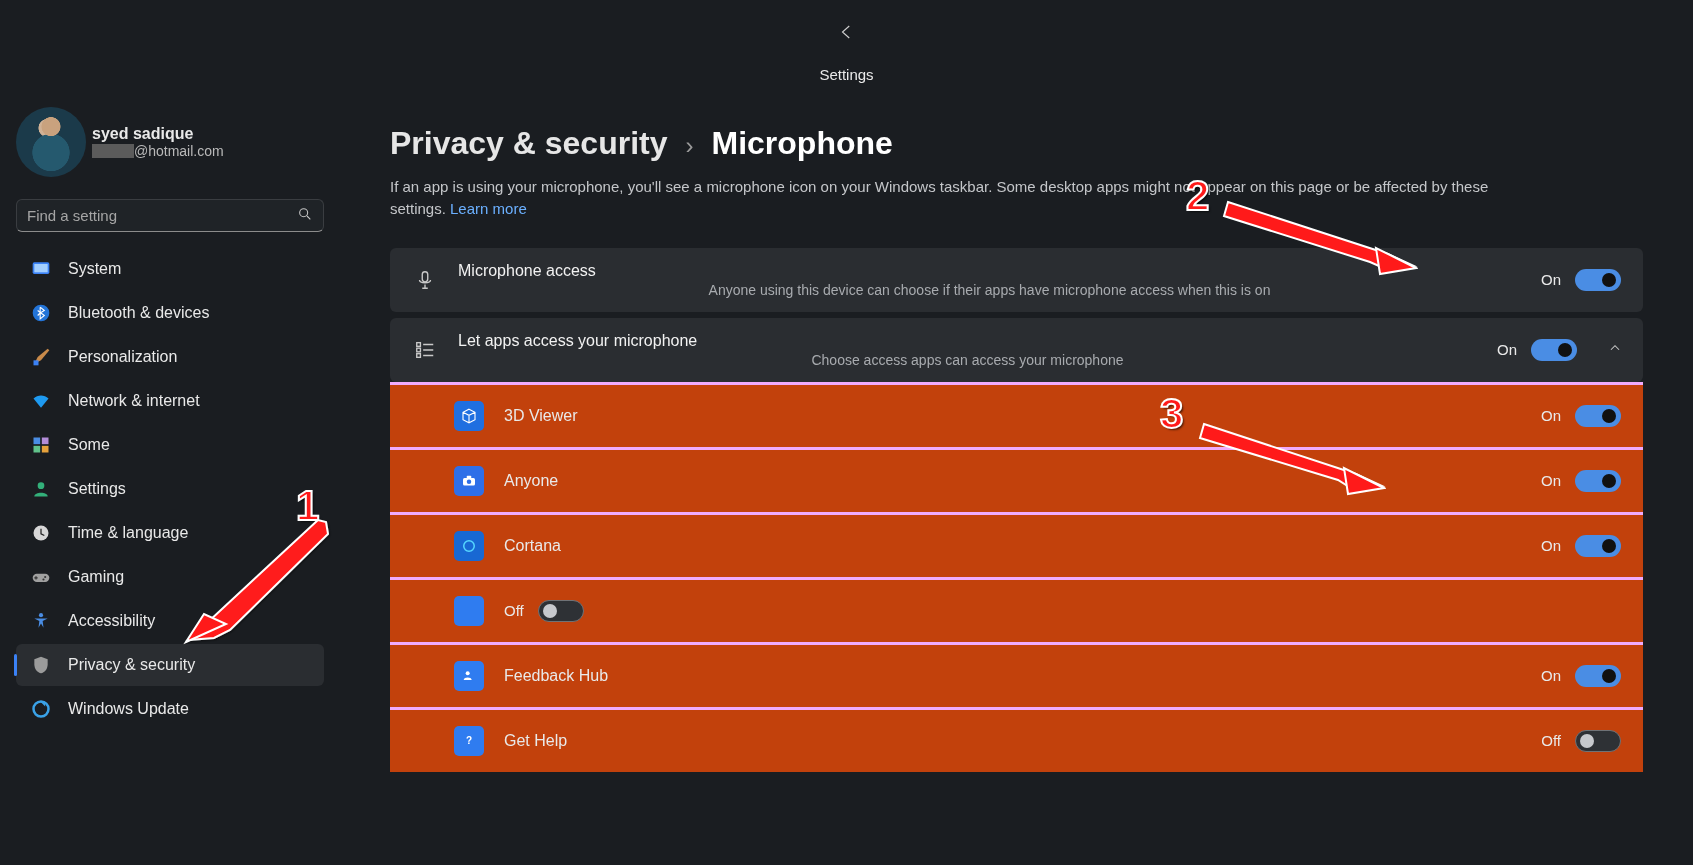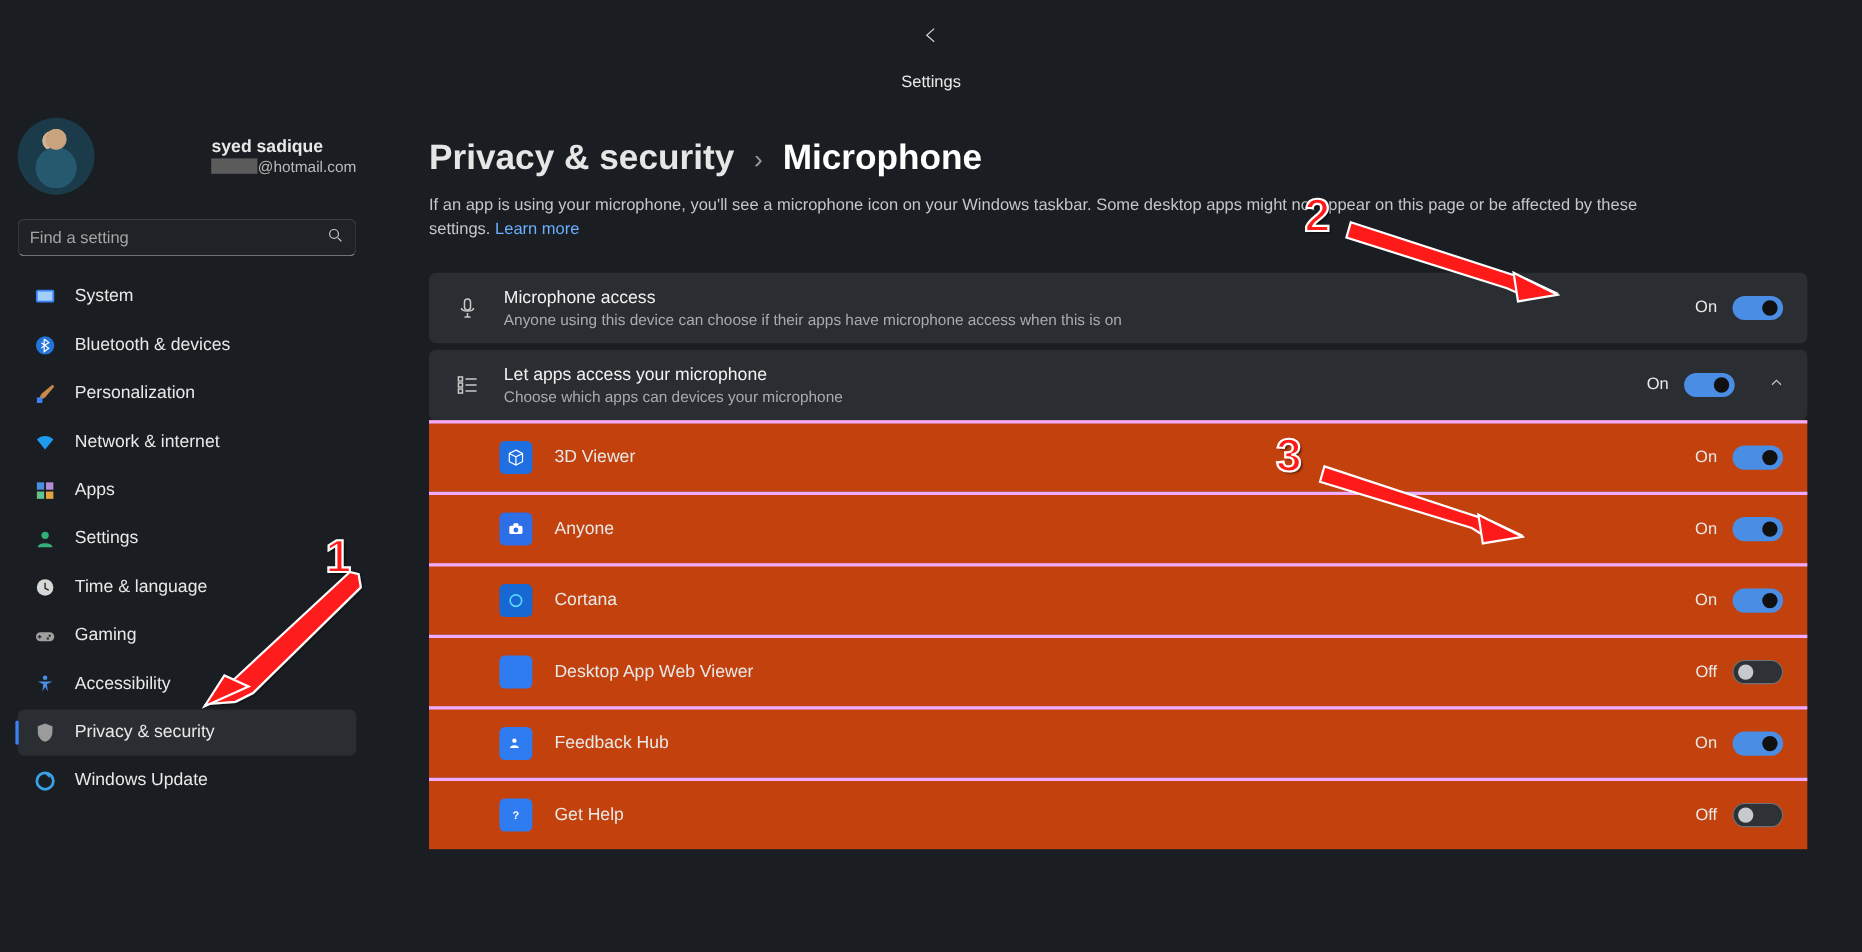--- a/index.html
+++ b/index.html
@@ -37,21 +37,20 @@
   .sidebar {
     width: 340px;
     flex: 0 0 340px;
     padding: 10px 16px 0 16px;
   }
   .user-block {
     display: flex;
     align-items: center;
     gap: 6px;
     padding: 0 0 18px 0;
-    justify-content: space-between;
   }
   .avatar {
     width: 70px; height: 70px;
     border-radius: 50%;
     background: #6b8068;
     background: radial-gradient(circle at 45% 30%, #d0b296 14%, #1b3a4a 15%);
     overflow: hidden;
     position: relative;
   }
   .avatar::after{
@@ -129,21 +128,21 @@
     background:#2a2d31;
     border-radius:6px;
     padding:14px 22px;
     display:flex; align-items:center; gap:20px;
   }
   .card.expandable { padding-right:10px; }
   .card-icon { width:26px; display:flex; align-items:center; justify-content:center; color:#c9c9c9;}
   .card-icon svg{ width:22px; height:22px; }
   .card-body { flex:1; }
   .card-title { font-size:16px; color:#f2f2f2; }
-  .card-sub { font-size:14px; color:#a8abaf; margin-top:2px; }
+  .card-sub { font-size:14px; color:#a8abaf; margin-top:2px;text-align:center; }
   .toggle-wrap { display:flex; align-items:center; gap:14px; }
   .toggle-label { font-size:15px; color:#e9e9e9; }
   .toggle {
     width:46px; height:22px; border-radius:20px;
     position:relative; cursor:pointer;
   }
   .toggle .knob{
     width:14px; height:14px; border-radius:50%;
     background:#111; position:absolute; top:4px;
   }
@@ -252,21 +251,21 @@
       </li>
       <li class="nav-item">
         <span class="nav-icon">
             <svg viewBox="0 0 24 24">
               <rect x="3" y="3" width="8" height="8" fill="#4a8de4"></rect>
               <rect x="13" y="3" width="8" height="8" fill="#b38dd8"></rect>
               <rect x="3" y="13" width="8" height="8" fill="#61c28a"></rect>
               <rect x="13" y="13" width="8" height="8" fill="#e6a23c"></rect>
             </svg>
           </span>
-        <span>Apps</span>
+        <span>Some</span>
       </li>
       <li class="nav-item">
         <span class="nav-icon">
             <svg viewBox="0 0 24 24" fill="#33b07a">
               <circle cx="12" cy="8" r="4"></circle>
               <path d="M4 21 C4 15 20 15 20 21 Z"></path>
             </svg>
           </span>
         <span>Settings</span>
       </li>
@@ -356,21 +355,21 @@
           <span class="card-icon">
             <svg viewBox="0 0 24 24" fill="none" stroke="#c9c9c9" stroke-width="1.5">
                 <rect x="3" y="4" width="4" height="4"></rect>
                 <rect x="3" y="10" width="4" height="4"></rect>
                 <rect x="3" y="16" width="4" height="4"></rect>
                 <path d="M10 6 L21 6 M10 12 L21 12 M10 18 L21 18"></path>
               </svg>
           </span>
           <div class="card-body">
             <div class="card-title">Let apps access your microphone</div>
-            <div class="card-sub">Choose which apps can devices your microphone</div>
+            <div class="card-sub">Choose access apps can access your microphone</div>
           </div>
           <div class="toggle-wrap">
             <span class="toggle-label">On</span>
             <div class="toggle on">
                 <div class="knob"></div>
               </div>
           </div>
           <span class="chevron">
             <svg viewBox="0 0 24 24" width="14" height="14" fill="none" stroke="#c9c9c9" stroke-width="1.8">
                 <path d="M5 15 L12 8 L19 15"></path>
@@ -422,21 +421,20 @@
             <div class="toggle-wrap">
               <span class="toggle-label">On</span>
               <div class="toggle on">
                   <div class="knob"></div>
                 </div>
             </div>
           </div>
 
           <div class="app-row">
             <div class="app-icon" style="background:#2f7cf0;"></div>
-            <div class="app-name">Desktop App Web Viewer</div>
             <div class="toggle-wrap">
               <span class="toggle-label">Off</span>
               <div class="toggle off">
                   <div class="knob"></div>
                 </div>
             </div>
           </div>
 
           <div class="app-row">
             <div class="app-icon" style="background:#2f7cf0;">

